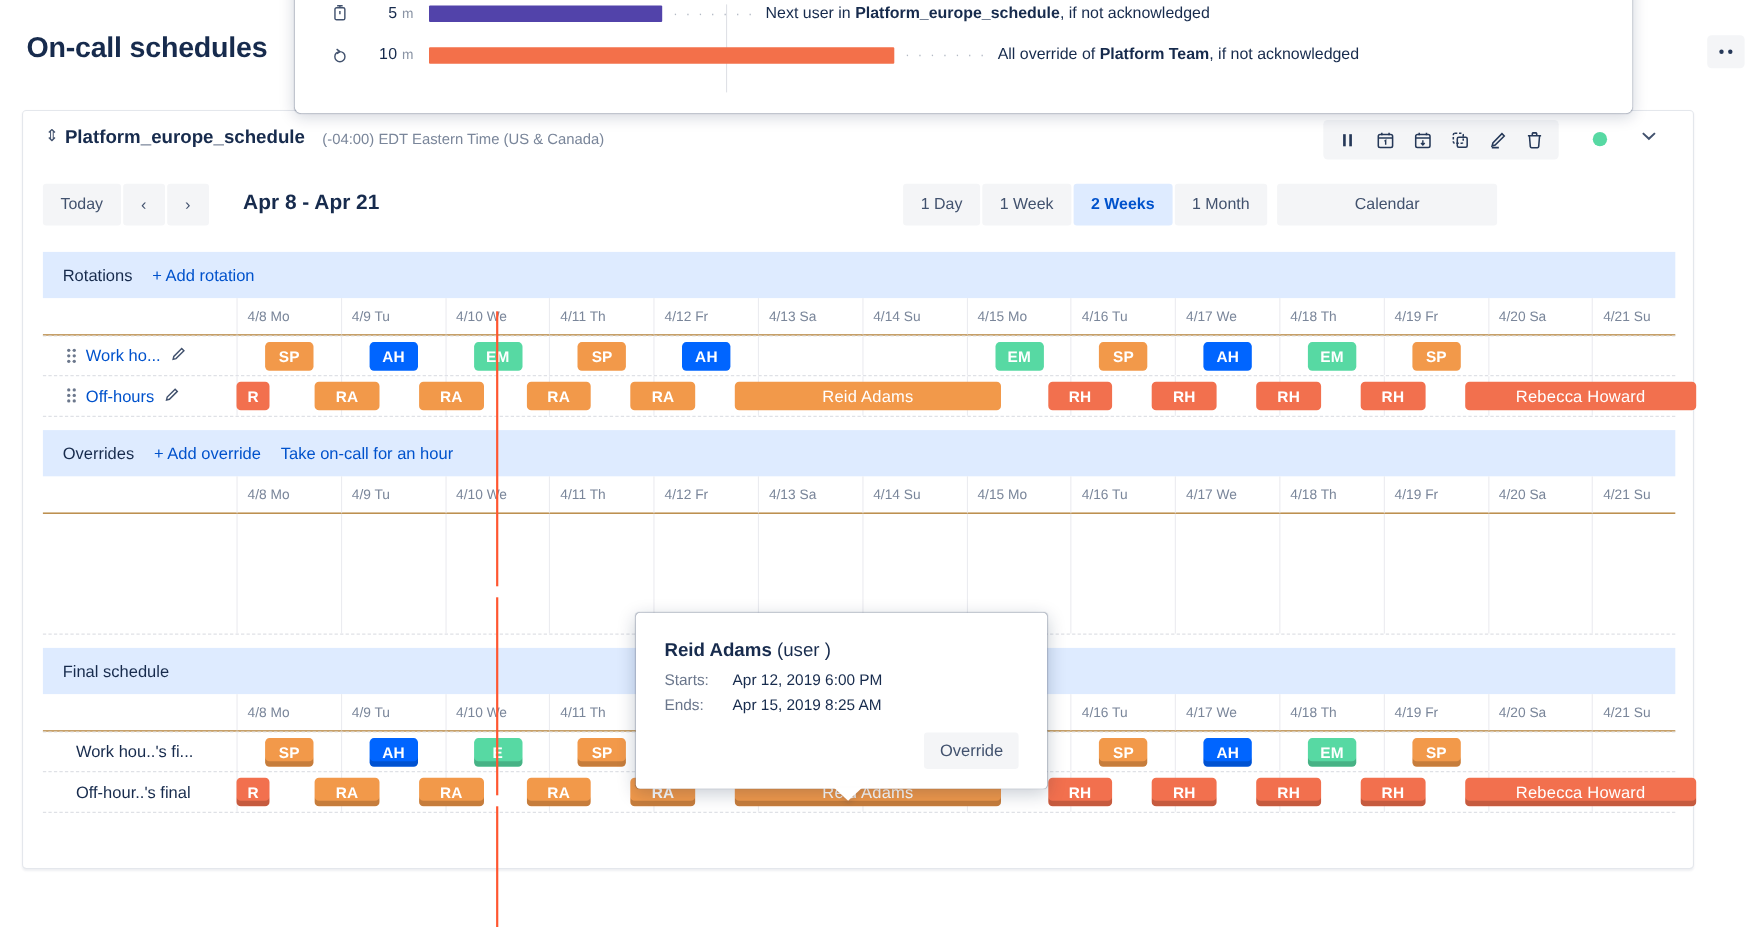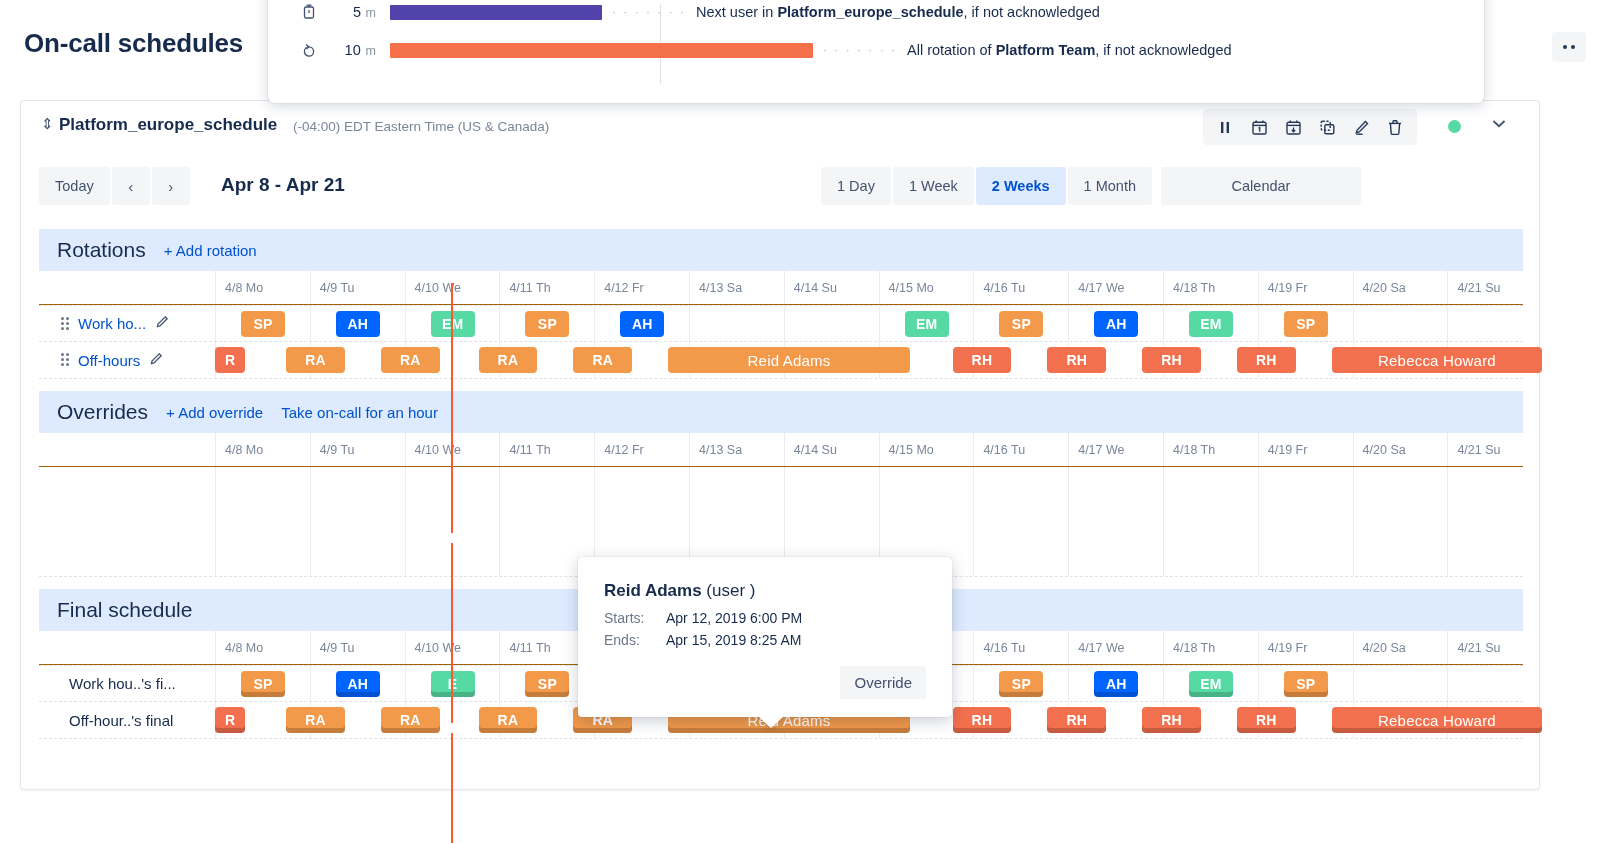--- a/index.html
+++ b/index.html
@@ -105,21 +105,21 @@
     position: absolute; left: 200px; top: 7px;
     font-size: 19px; font-weight: 700; color: #172b4d;
   }
 
   
   .grid-area { position: absolute; left: 18px; top: 128px; width: 1484px; }
   .section-head {
     height: 42px; background: #deebff;
     display: flex; align-items: center; padding-left: 18px; gap: 18px;
   }
-  .section-head .ttl { font-size: 21px; color: #172b4d; font-weight: 400; }
+  .section-head .ttl { font-size: 15px; color: #172b4d; font-weight: 400; }
   .section-head .lnk { font-size: 15px; color: #0052cc; cursor: pointer; }
 
   .daycols { position: relative; height: 34px; border-bottom: 1px solid #a16207; }
   .dcell {
     position: absolute; top: 0; height: 100%; width: 95px;
     border-left: 1px solid #ebecf0;
     font-size: 12.5px; color: #7a869a;
     display: flex; align-items: center; padding-left: 9px;
   }
   .row {
@@ -208,21 +208,21 @@
     <div class="esc-row r2">
       <span class="esc-icon">
         <svg width="15" height="15" viewBox="0 0 15 15" fill="none" stroke="#42526e" stroke-width="1.3">
           <circle cx="7" cy="8.5" r="4.6"></circle>
           <path d="M7 3.9 L4 1.6 M7 3.9 L4.3 5.9"></path>
         </svg>
       </span>
       <span class="esc-time"><span>10</span> <em>m</em></span>
       <span class="esc-bar orange"></span>
       <span class="esc-dots">· · · · · · ·</span>
-      <span class="esc-text"><span>All rotation of </span><b>Platform Team</b><span>, if not acknowledged</span></span>
+      <span class="esc-text"><span>All override of </span><b>Platform Team</b><span>, if not acknowledged</span></span>
     </div>
   </div>
 
   <div class="page-title">On-call schedules</div>
   <div class="more-dots">
     <span></span>
       <span></span>
   </div>
 
   <div class="card">

